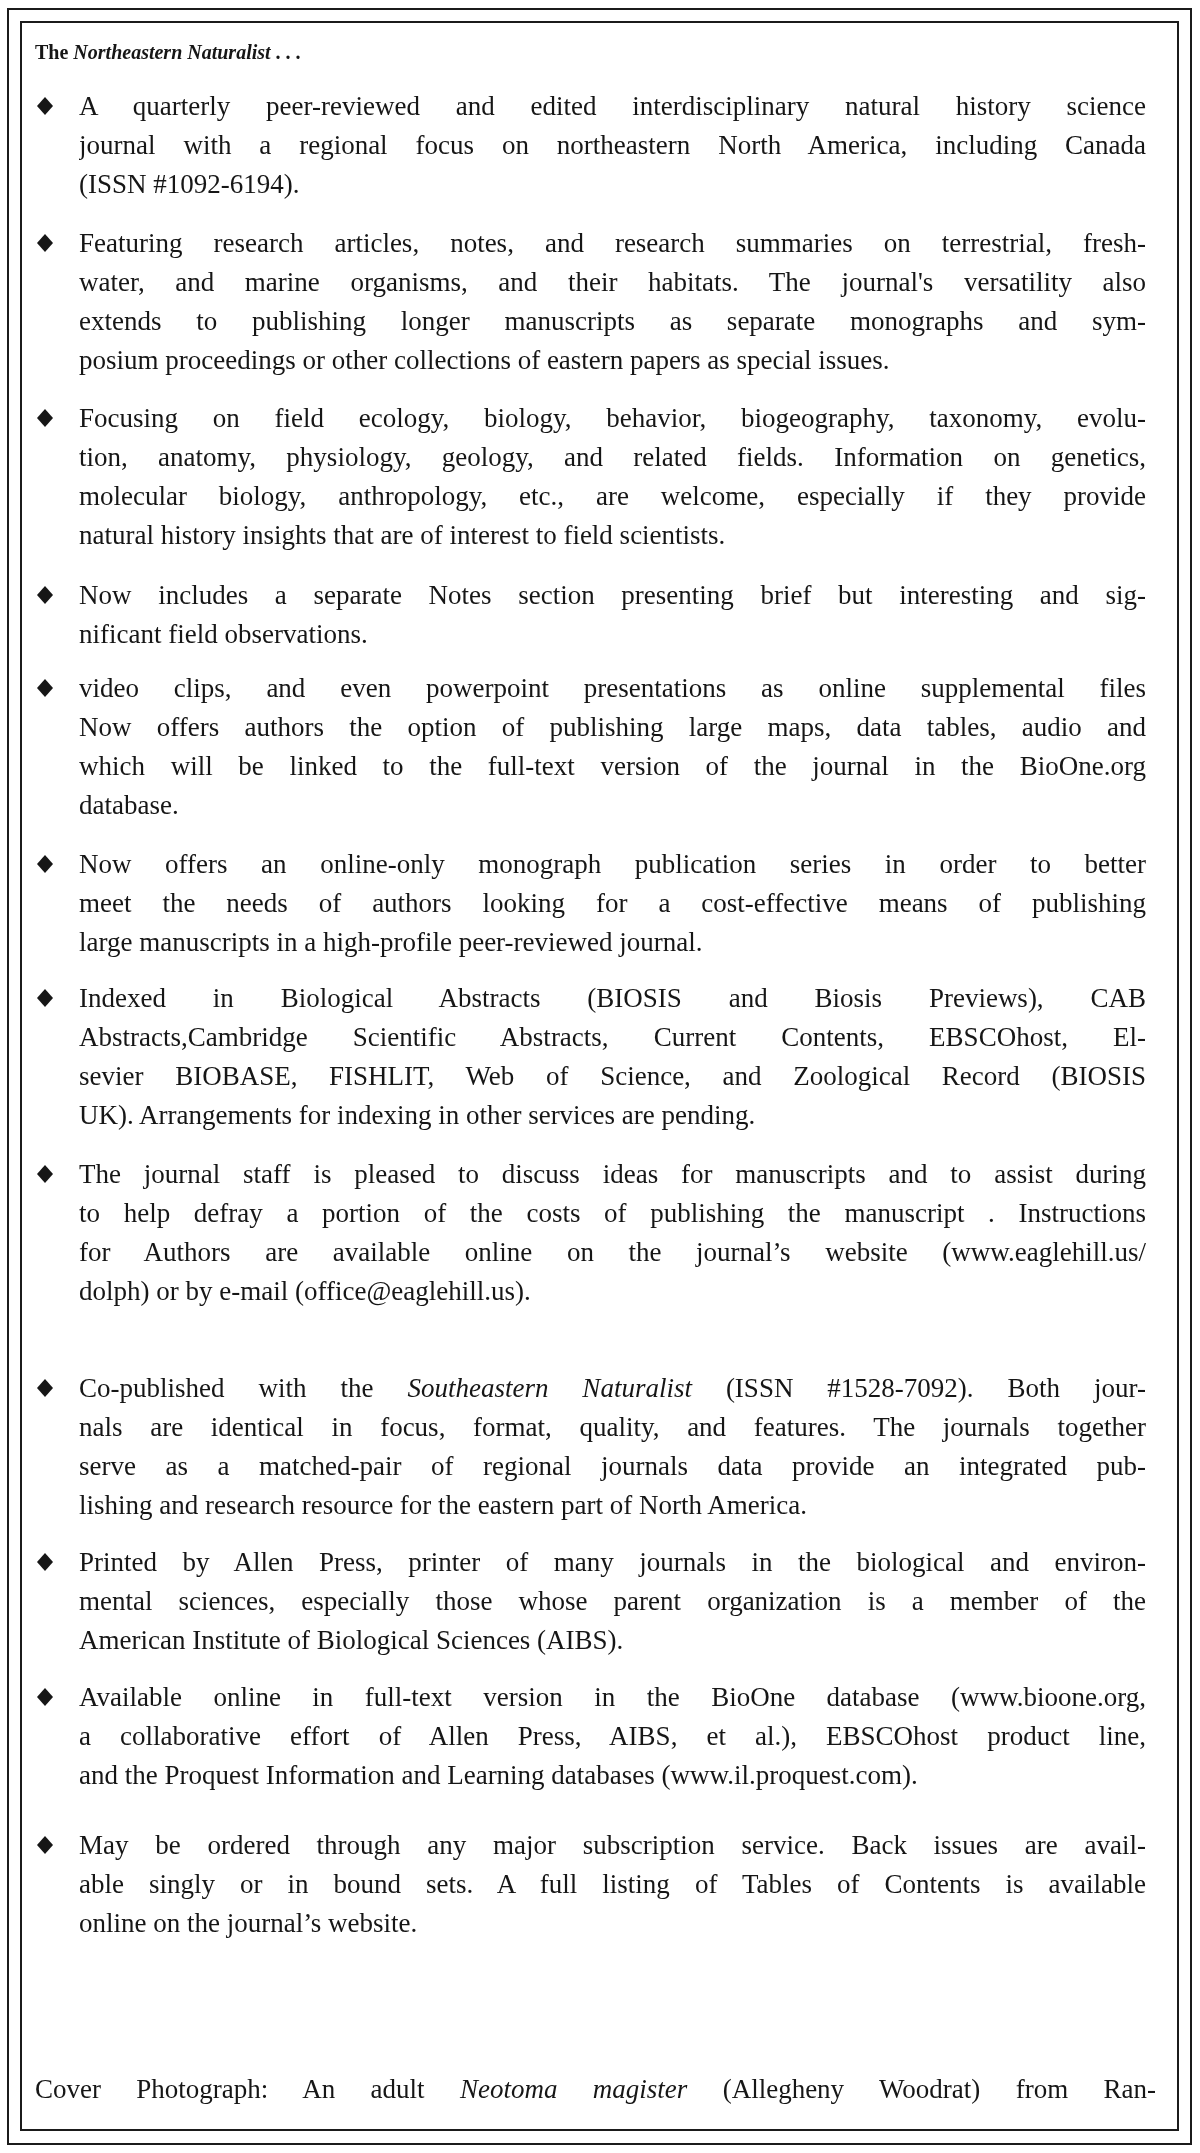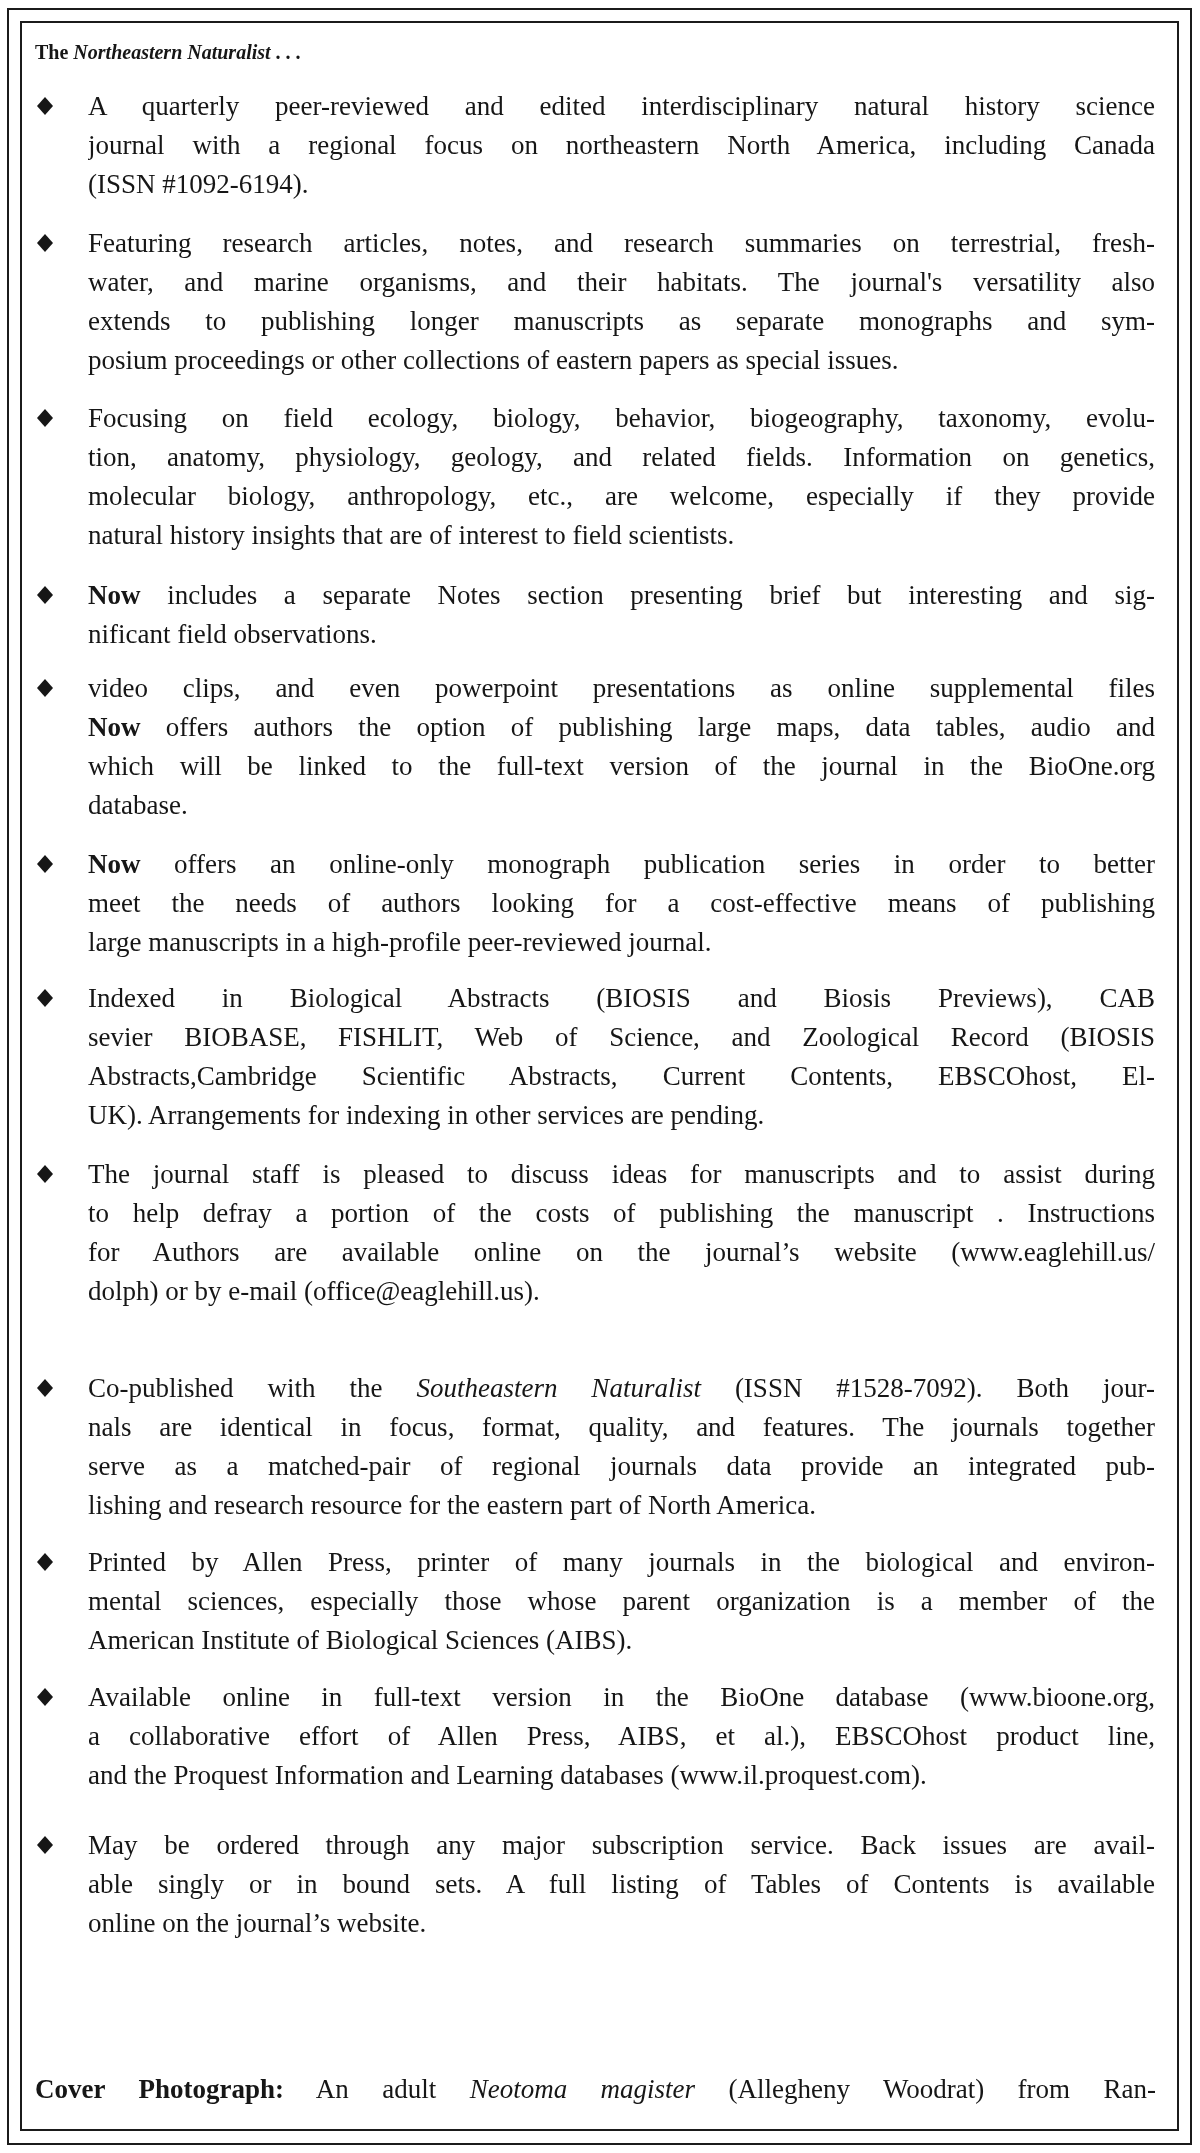--- a/index.html
+++ b/index.html
@@ -7,25 +7,25 @@
          font-family:"Liberation Serif","DejaVu Serif",serif; color:#161616; }
   .outer { position:absolute; left:7px; top:8px; width:1181px; height:2133px;
            border:2px solid #1b1b1b; box-sizing:content-box; }
   .inner { position:absolute; left:20px; top:21px; width:1155px; height:2106px;
            border:2px solid #1b1b1b; }
   .title { position:absolute; left:35px; font-size:20px; line-height:39px; font-weight:bold; white-space:nowrap; }
   .title i { font-weight:bold; }
   .para { position:absolute; left:0; width:1200px; }
   .bullet { position:absolute; left:36px; top:10px; width:18px; height:18px; }
   .bullet svg { display:block; }
-  .lines { position:absolute; left:88px; width:1067px; }
+  .lines { position:absolute; left:79px; width:1067px; }
   .line { display:block; font-size:27px; line-height:39px; height:39px; white-space:nowrap;
           text-align:justify; text-align-last:justify; overflow:hidden; }
   .line.last { text-align-last:left; }
-  .line b { font-weight:bold; }
+  .line b { font-weight:normal; }
   .cover { position:absolute; left:35px; width:1121px; }
   .cover .line { width:1121px;margin-top:36px; }
 </style>
 </head>
 <body>
 
 <div class="outer"></div>
 <div class="inner"></div>
 
 <div class="title" style="top:33px;"><span>The</span> <i>Northeastern Naturalist</i><span> . . .</span></div>
@@ -106,22 +106,22 @@
       </div>
     </div>
     <div class="para" style="top: 979px;">
       <span class="bullet">
         <svg width="18" height="18" viewBox="0 0 18 18">
           <path d="M9 0 L17 9 L9 18 L1 9 Z" fill="#161616"></path>
         </svg>
       </span>
       <div class="lines">
         <span class="line"><span>Indexed in Biological Abstracts (BIOSIS and Biosis Previews), CAB</span></span>
+        <span class="line"><span>Abstracts,Cambridge Scientific Abstracts, Current Contents, EBSCOhost, El-</span></span>
         <span class="line"><span>sevier BIOBASE, FISHLIT, Web of Science, and Zoological Record (BIOSIS</span></span>
-        <span class="line"><span>Abstracts,Cambridge Scientific Abstracts, Current Contents, EBSCOhost, El-</span></span>
         <span class="line last"><span>UK). Arrangements for indexing in other services are pending.</span></span>
       </div>
     </div>
     <div class="para" style="top: 1155px;">
       <span class="bullet">
         <svg width="18" height="18" viewBox="0 0 18 18">
           <path d="M9 0 L17 9 L9 18 L1 9 Z" fill="#161616"></path>
         </svg>
       </span>
       <div class="lines">

